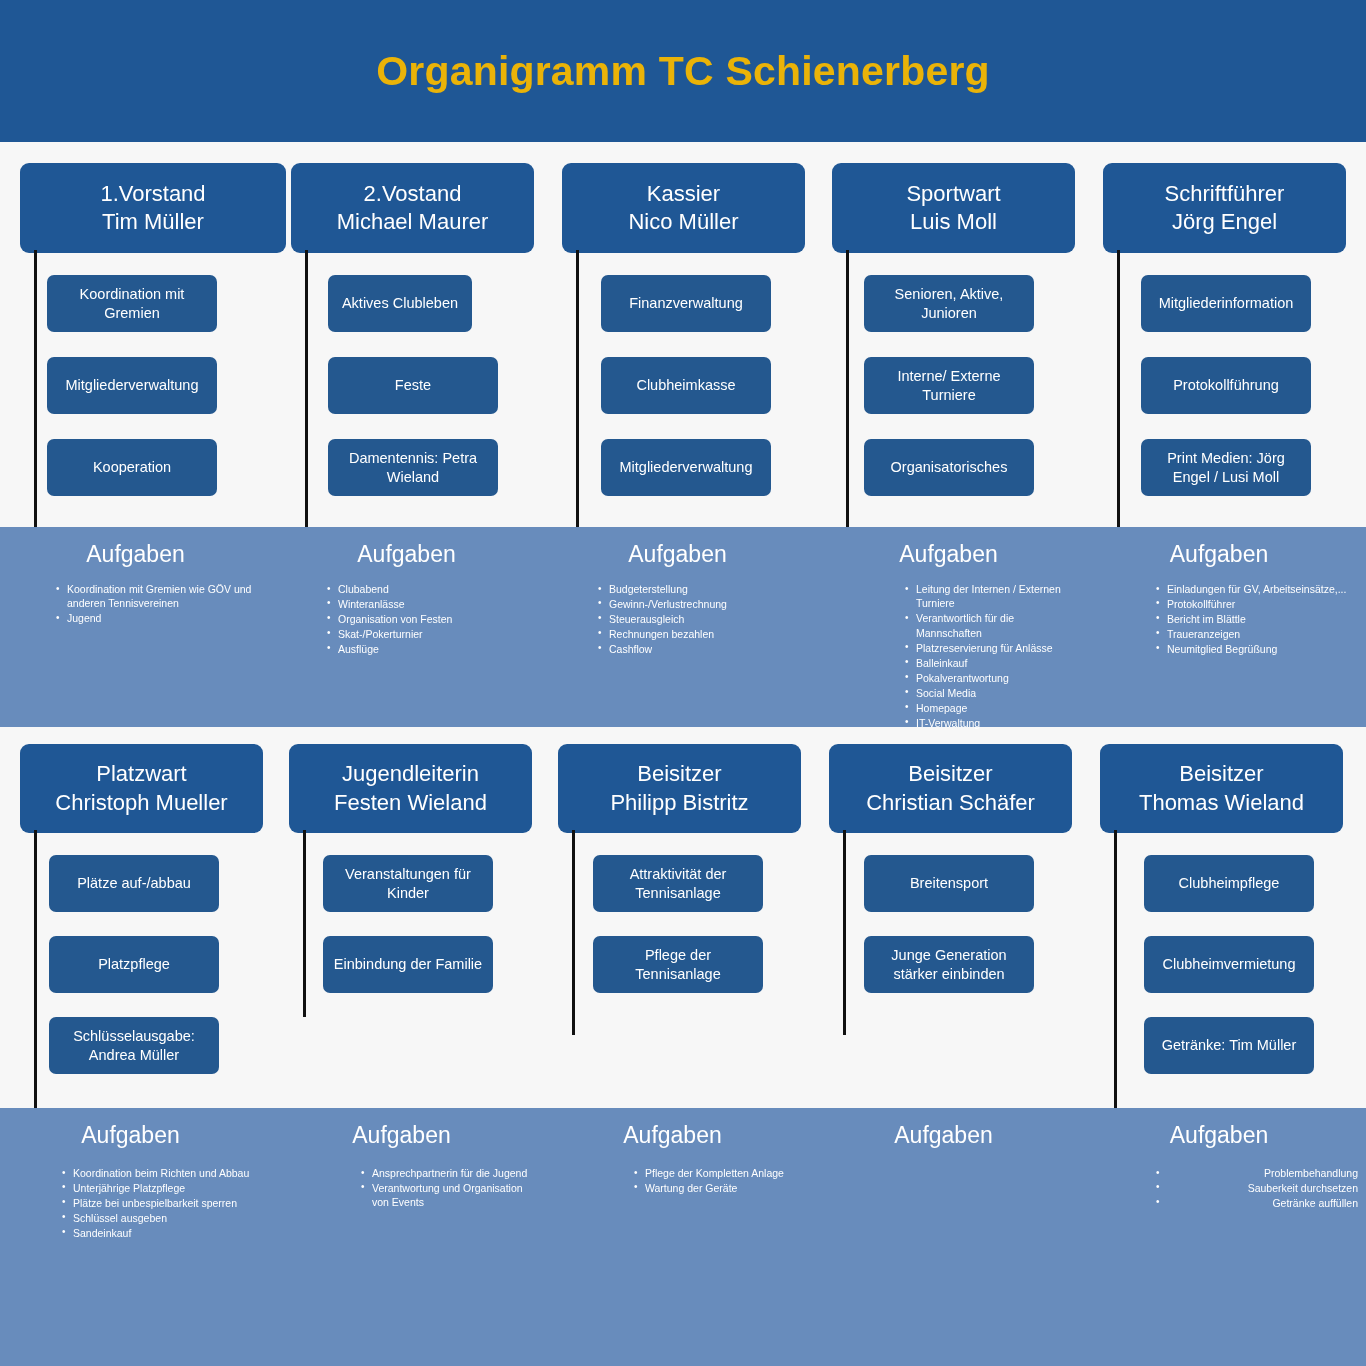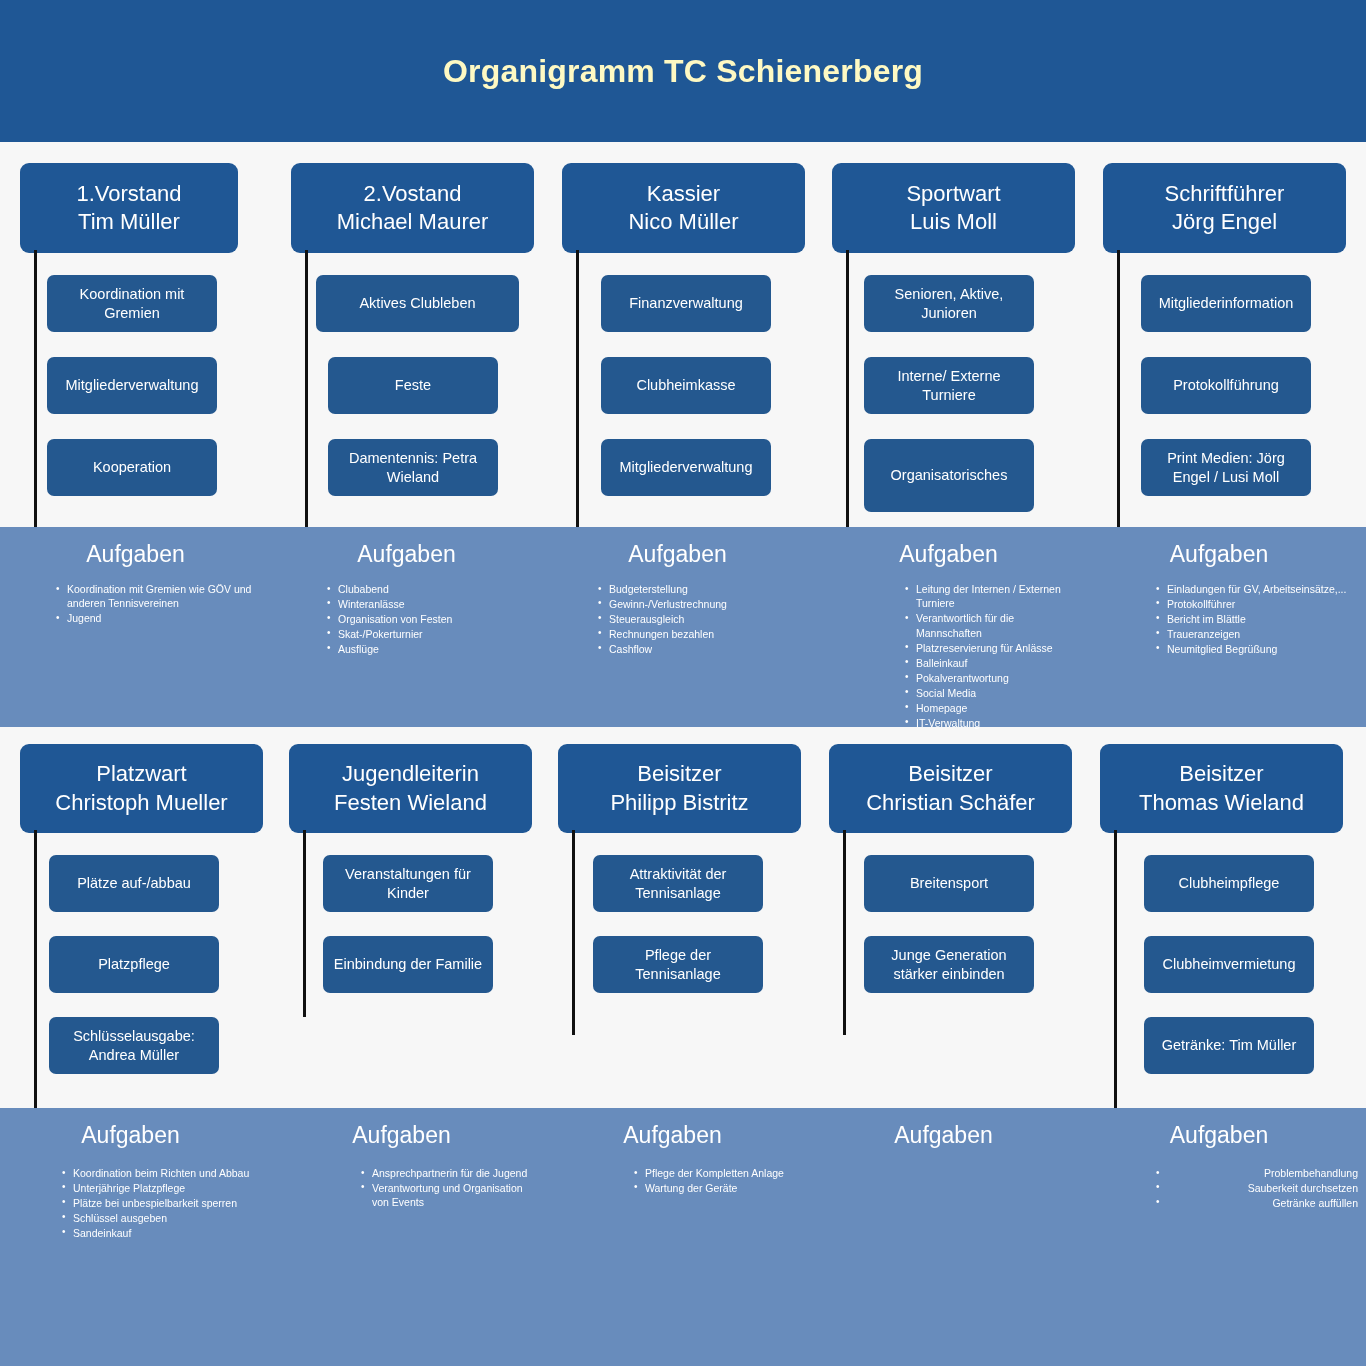--- a/index.html
+++ b/index.html
@@ -20,22 +20,22 @@
     position: absolute;
     left: 0; top: 0;
     width: 1366px;
     height: 142px;
     background: #1f5795;
     display: flex;
     align-items: center;
     justify-content: center;
   }
   .header-title {
-    color: #fef9c3;
-    font-size: 32px;
+    color: #eab308;
+    font-size: 41px;
     font-weight: bold;
     letter-spacing: 0.2px;
     white-space: nowrap;
   }
   .logo {
     position: absolute;
     left: 940px;
     top: 28px;
     width: 142px;
     height: 100px;
@@ -156,37 +156,37 @@
   }
 </style>
 </head>
 <body>
 
 <div class="header">
   <div class="header-title">Organigramm TC Schienerberg</div>
 </div>
 
 <div class="col">
-  <div class="role-box" style="left:20px; top:163px; width:218px; height:90px;">
+  <div class="role-box" style="left:20px; top:163px; width:266px; height:90px;">
     <span>1.Vorstand</span>
     <span>Tim Müller</span>
   </div>
   <div class="connector" style="left:34px; top:250px; height:277px;"></div>
   <div class="task-box" style="left:47px; top:275px; width:170px; height:57px;">Koordination mit Gremien</div>
   <div class="task-box" style="left:47px; top:357px; width:170px; height:57px;">Mitgliederverwaltung</div>
   <div class="task-box" style="left:47px; top:439px; width:170px; height:57px;">Kooperation</div>
 </div>
 
 <div class="col">
   <div class="role-box" style="left:291px; top:163px; width:243px; height:90px;">
     <span>2.Vostand</span>
     <span>Michael Maurer</span>
   </div>
   <div class="connector" style="left:305px; top:250px; height:277px;"></div>
-  <div class="task-box" style="left:316px; top:275px; width:203px; height:57px;">Aktives Clubleben</div>
+  <div class="task-box" style="left:328px; top:275px; width:144px; height:57px;">Aktives Clubleben</div>
   <div class="task-box" style="left:328px; top:357px; width:170px; height:57px;">Feste</div>
   <div class="task-box" style="left:328px; top:439px; width:170px; height:57px;">Damentennis: Petra Wieland</div>
 </div>
 
 <div class="col">
   <div class="role-box" style="left:562px; top:163px; width:243px; height:90px;">
     <span>Kassier</span>
     <span>Nico Müller</span>
   </div>
   <div class="connector" style="left:576px; top:250px; height:277px;"></div>
@@ -196,21 +196,21 @@
 </div>
 
 <div class="col">
   <div class="role-box" style="left:832px; top:163px; width:243px; height:90px;">
     <span>Sportwart</span>
     <span>Luis Moll</span>
   </div>
   <div class="connector" style="left:846px; top:250px; height:277px;"></div>
   <div class="task-box" style="left:864px; top:275px; width:170px; height:57px;">Senioren, Aktive, Junioren</div>
   <div class="task-box" style="left:864px; top:357px; width:170px; height:57px;">Interne/ Externe Turniere</div>
-  <div class="task-box" style="left:864px; top:439px; width:170px; height:73px;">Organisatorisches</div>
+  <div class="task-box" style="left:864px; top:439px; width:170px; height:57px;">Organisatorisches</div>
 </div>
 
 <div class="col">
   <div class="role-box" style="left:1103px; top:163px; width:243px; height:90px;">
     <span>Schriftführer</span>
     <span>Jörg Engel</span>
   </div>
   <div class="connector" style="left:1117px; top:250px; height:277px;"></div>
   <div class="task-box" style="left:1141px; top:275px; width:170px; height:57px;">Mitgliederinformation</div>
   <div class="task-box" style="left:1141px; top:357px; width:170px; height:57px;text-align:right;">Protokollführung</div>

